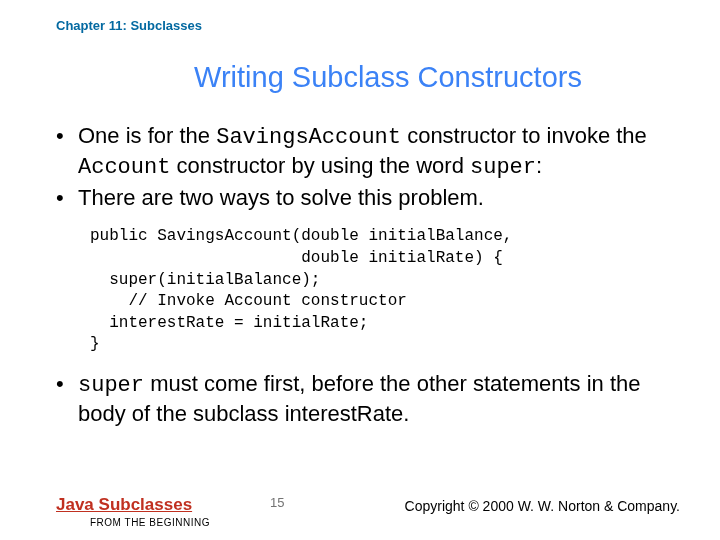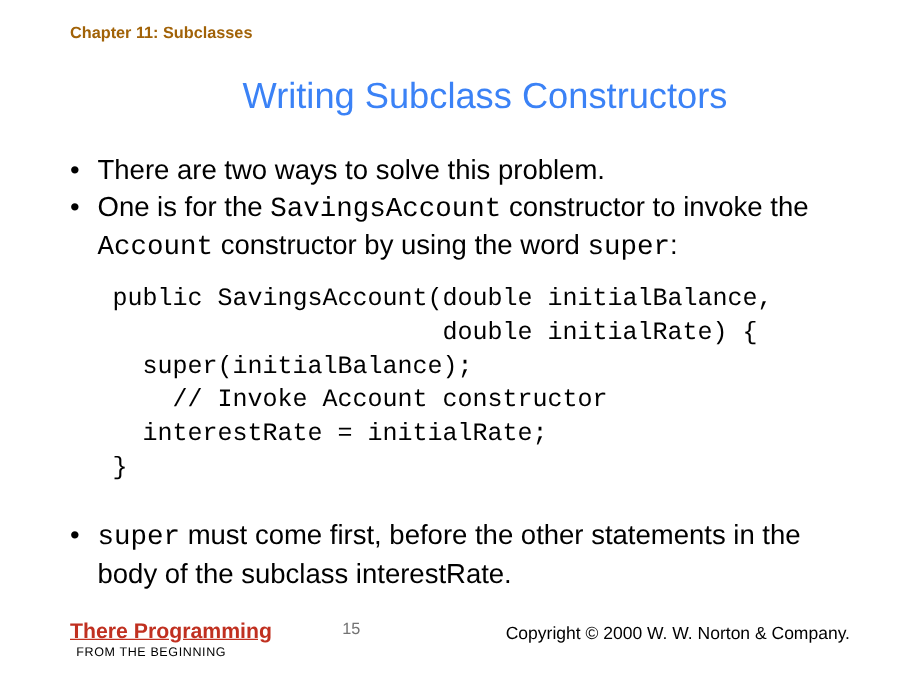--- a/index.html
+++ b/index.html
@@ -7,21 +7,21 @@
     width: 720px;
     height: 540px;
     background: #ffffff;
     font-family: Arial, Helvetica, sans-serif;
     position: relative;
     padding: 18px 40px 0 56px;
   }
   .chapter-header {
     font-size: 13px;
     font-weight: bold;
-    color: #a16207;
+    color: #0369a1;
     margin-bottom: 28px;
   }
   .title {
     font-size: 29px;
     color: #3b82f6;
     text-align: center;
     margin-bottom: 28px;
     padding-left: 40px;
   }
   .bullet-list {
@@ -37,23 +37,23 @@
   }
   .bullet-item::before {
     content: "•";
     position: absolute;
     left: 0;
     top: 0;
   }
   .mono { font-family: "Courier New", monospace; }
   .code-block {
     font-family: "Courier New", monospace;
-    font-size: 20px;
+    font-size: 16px;
     white-space: pre;
-    margin: 14px 0 26px 34px;
+    margin: 14px 0 14px 34px;
     line-height: 1.35;
     color: #000;
   }
   .footer {
     position: absolute;
     bottom: 12px;
     left: 56px;
     right: 40px;
     display: flex;
     align-items: flex-start;
@@ -64,21 +64,21 @@
     font-size: 17px;
     font-weight: bold;
     color: #c03020;
     text-decoration: underline;
   }
   .book-subtitle {
     font-size: 10px;
     color: #000;
     letter-spacing: 0.5px;
     margin-top: 2px;
-    margin-left: 5px;
+    margin-left: 34px;
   }
   .page-number {
     font-size: 13px;
     color: #737373;
     margin-top: 0;
     margin-left: -60px;
   }
   .copyright {
     font-size: 14px;
     color: #000;
@@ -89,42 +89,42 @@
 </style>
 </head>
 <body>
 
 <div class="chapter-header">Chapter 11: Subclasses</div>
 
 <div class="title">Writing Subclass Constructors</div>
 
 <ul class="bullet-list">
   <li class="bullet-item">
-    <span>There are two ways to solve this problem.</span>
+    <span>One is for the </span><span class="mono">SavingsAccount</span><span> constructor to invoke the </span><span class="mono">Account</span><span> constructor by using the word </span><span class="mono">super</span><span>:</span>
   </li>
   <li class="bullet-item">
-    <span>One is for the </span><span class="mono">SavingsAccount</span><span> constructor to invoke the </span><span class="mono">Account</span><span> constructor by using the word </span><span class="mono">super</span><span>:</span>
+    <span>There are two ways to solve this problem.</span>
   </li>
 </ul>
 
 <div class="code-block">public SavingsAccount(double initialBalance,
                       double initialRate) {
   super(initialBalance);
     // Invoke Account constructor
   interestRate = initialRate;
 }</div>
 
 <ul class="bullet-list">
   <li class="bullet-item">
     <span class="mono">super</span><span> must come first, before the other statements in the body of the subclass interestRate.</span>
   </li>
 </ul>
 
 <div class="footer">
   <div class="footer-left">
-    <div class="book-title">There Programming</div>
+    <div class="book-title">Java Subclasses</div>
     <div class="book-subtitle">FROM THE BEGINNING</div>
   </div>
   <div class="page-number">15</div>
   <div class="copyright">
     <div>Copyright © 2000 W. W. Norton &amp; Company.</div>
   </div>
 </div>
 
 </body></html>

